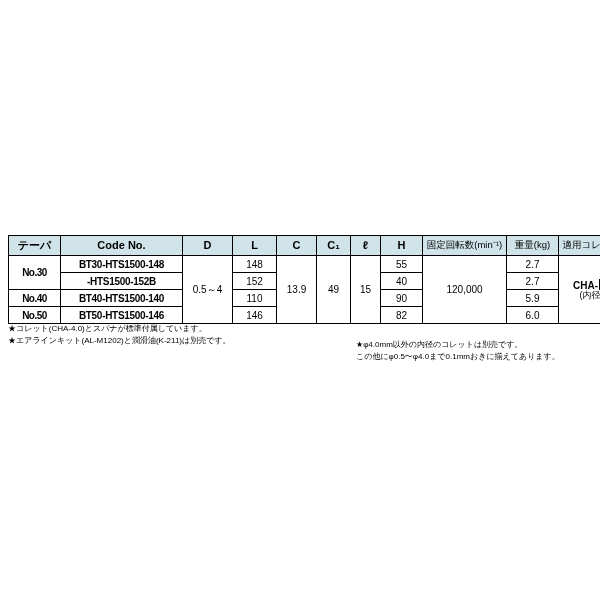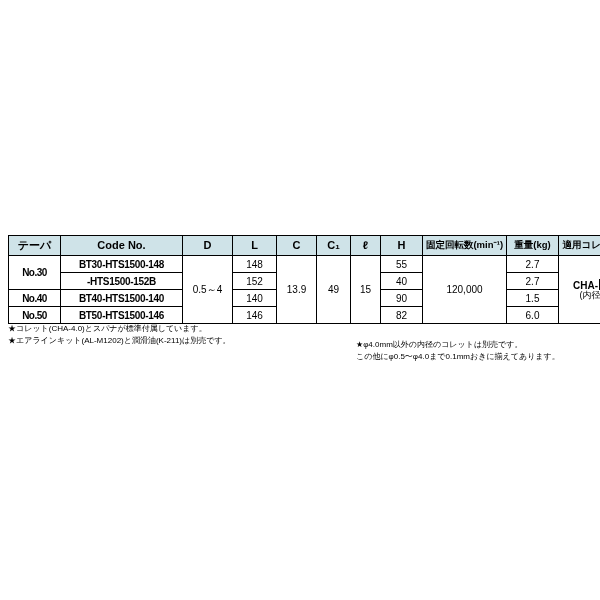--- a/index.html
+++ b/index.html
@@ -38,21 +38,21 @@
     line-height: 1.1;
   }
   table.spec thead th {
     background: #cfe3e8;
     height: 19px;
     font-weight: bold;
     font-size: 11px;
   }
   table.spec thead th.small {
     font-size: 9.5px;
-    font-weight: bold;
+    font-weight: normal;
   }
   td.taper {
     background: #cfe3e8;
     font-weight: bold;
     font-size: 15px;
     letter-spacing: -0.5px;
   }
   td.code {
     text-align: center;
     font-weight: bold;
@@ -166,23 +166,23 @@
         </tr>
         <tr class="rowh">
           <td class="code">-HTS1500-152B</td>
           <td class="num">152</td>
           <td class="num">40</td>
           <td class="num">2.7</td>
         </tr>
         <tr class="rowh">
           <td class="taper">No.40</td>
           <td class="code">BT40-HTS1500-140</td>
-          <td class="num">140</td>
+          <td class="num">110</td>
           <td class="num">90</td>
-          <td class="num">1.5</td>
+          <td class="num">5.9</td>
         </tr>
         <tr class="rowh">
           <td class="taper">No.50</td>
           <td class="code">BT50-HTS1500-146</td>
           <td class="num">146</td>
           <td class="num">82</td>
           <td class="num">6.0</td>
         </tr>
       </tbody>
     </table>

